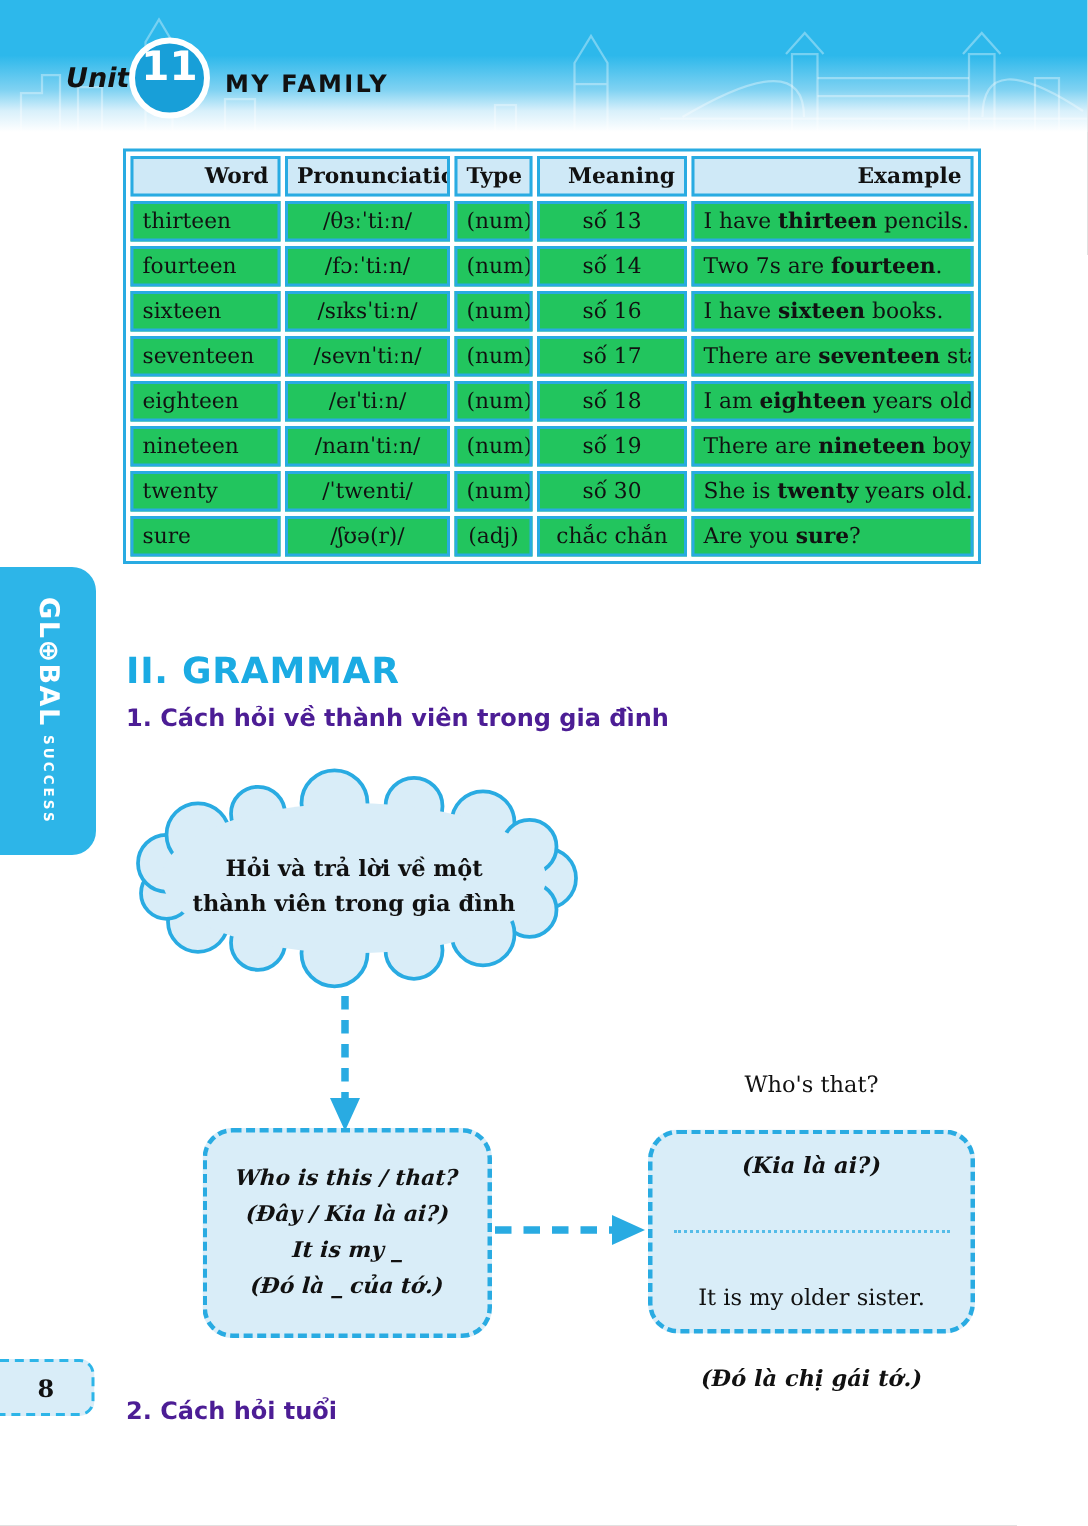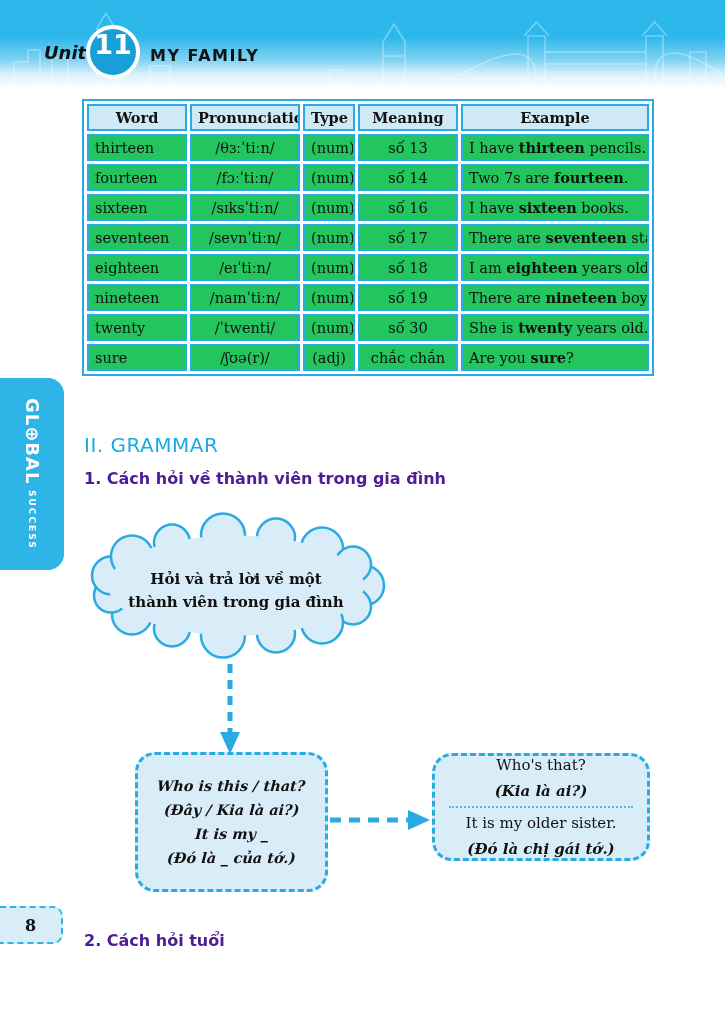--- a/index.html
+++ b/index.html
@@ -36,21 +36,21 @@
   
   table.vocab {
     position: absolute; left: 82px; top: 99px; width: 568px;
     border-collapse: separate; border-spacing: 3px;
     border: 2px solid #29abe2; background: #ffffff; table-layout: fixed;
   }
   table.vocab th, table.vocab td {
     border: 2px solid #29abe2; font-size: 14.5px; color: #111;
     padding: 3px 6px; background: #22c55e; overflow: hidden; white-space: nowrap;
   }
-  table.vocab th { background: #cfe9f7; font-weight: bold; text-align: center; height: 24px; }
+  table.vocab th { background: #cfe9f7; font-weight: bold; text-align: right; height: 24px; }
   td.c-word { text-align: left; padding-left: 9px; }
   td.c-pron, td.c-type, td.c-mean { text-align: center; }
   td.c-ex { text-align: left; padding-left: 8px; }
   col.w-word { width: 100px; } col.w-pron { width: 110px; } col.w-type { width: 52px; }
   col.w-mean { width: 100px; } col.w-ex { width: 188px; }
 
   
   .global-tab {
     position: absolute; left: 0; top: 378px; width: 64px; height: 192px;
     background: #2db5e8; border-radius: 0 16px 16px 0;
@@ -60,22 +60,22 @@
   .global-tab .vtext {
     writing-mode: vertical-rl; color: #ffffff;
     font-family: "DejaVu Sans", sans-serif; font-weight: bold; text-align: center;
   }
   .global-tab .big { font-size: 18px; letter-spacing: 1px; }
   .global-tab .small { font-size: 9px; letter-spacing: 2px; }
 
   
   .h-grammar {
     position: absolute; left: 84px; top: 433px;
-    font-family: "DejaVu Sans", sans-serif; font-weight: normal;
-    font-size: 20px; color: #1babe3; letter-spacing: 0.5px;
+    font-family: "DejaVu Sans", sans-serif; font-weight: bold;
+    font-size: 24px; color: #1babe3; letter-spacing: 0.5px;
   }
   .h-sub {
     position: absolute; font-family: "DejaVu Sans", sans-serif; font-weight: bold;
     font-size: 16px; color: #4c1d95;
   }
   .h-sub1 { left: 84px; top: 469px; }
   .h-sub2 { left: 84px; top: 931px; }
 
   
   .cloud-wrap { position: absolute; left: 82px; top: 506px; width: 308px; height: 158px; }
@@ -94,21 +94,21 @@
     position: absolute; background: #d9edf8;
     border: 3px dashed #29abe2; border-radius: 20px;
     display: flex; flex-direction: column; align-items: center; justify-content: center;
     text-align: center; color: #111;
   }
   .box-left { left: 135px; top: 752px; width: 193px; height: 140px; }
   .box-left .script {
     font-family: "DejaVu Serif", serif; font-style: italic; font-weight: bold;
     font-size: 14.5px; line-height: 1.65; transform: skewX(-4deg);
   }
-  .box-right { left: 432px; top: 753px; width: 218px; height: 108px; padding: 6px 10px; }
+  .box-right { left: 432px; top: 753px; width: 218px; height: 136px; padding: 6px 10px; gap: 28px; }
   .box-right .line { font-size: 15px; line-height: 1.75; }
   .box-right .vn { font-weight: bold; font-style: italic; }
   .box-right .divider { width: 96%; border-top: 2px dotted #55bce8; margin: 2px 0; }
 
   
   .page-num {
     position: absolute; left: 0; top: 906px; width: 63px; height: 38px;
     background: #d9edf8; border: 2px dashed #2db5e8; border-left: none;
     border-radius: 0 10px 10px 0;
     display: flex; align-items: center; justify-content: center;

